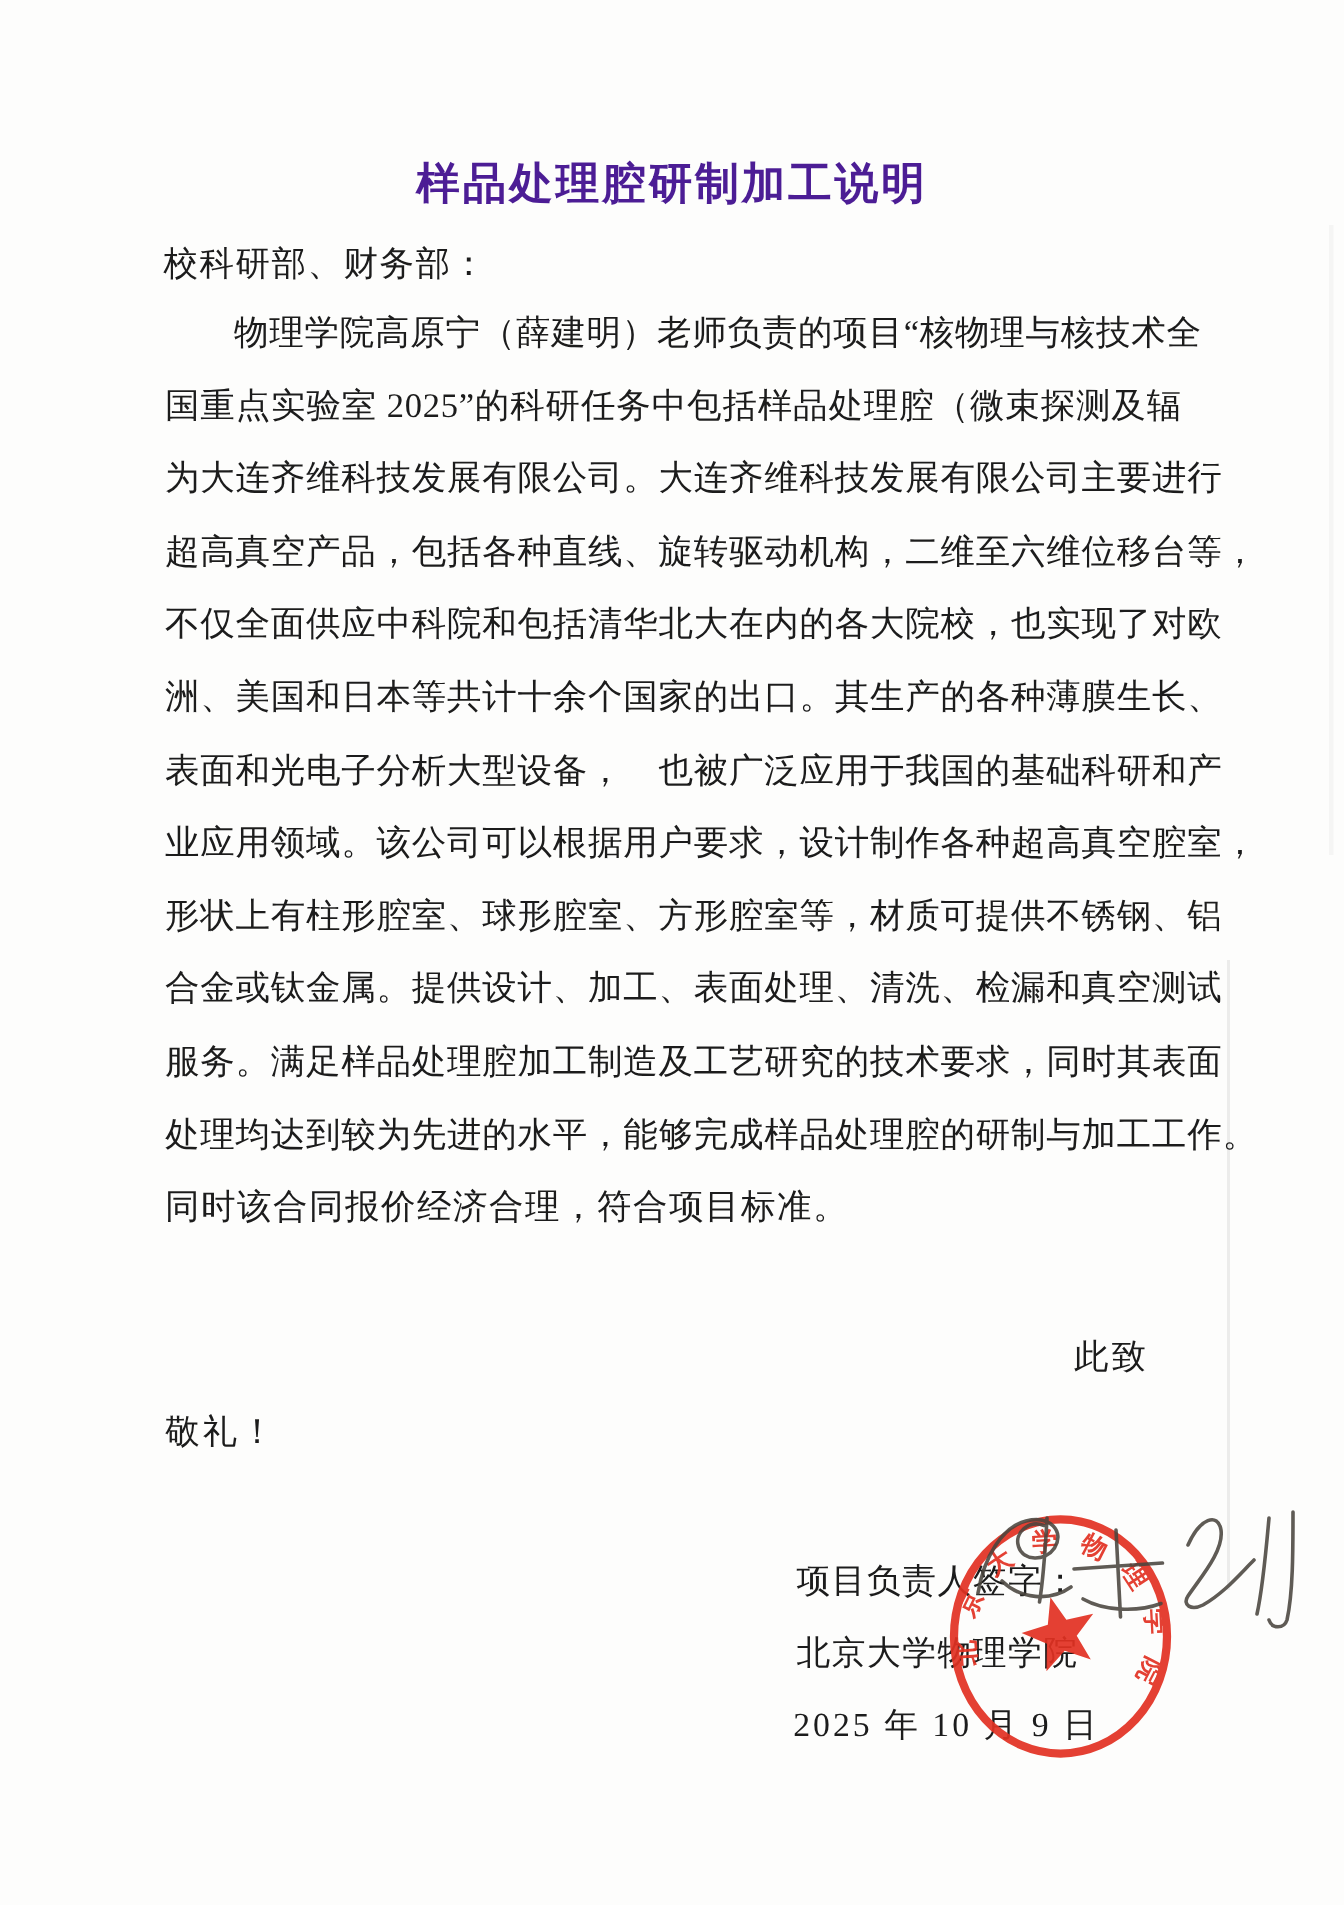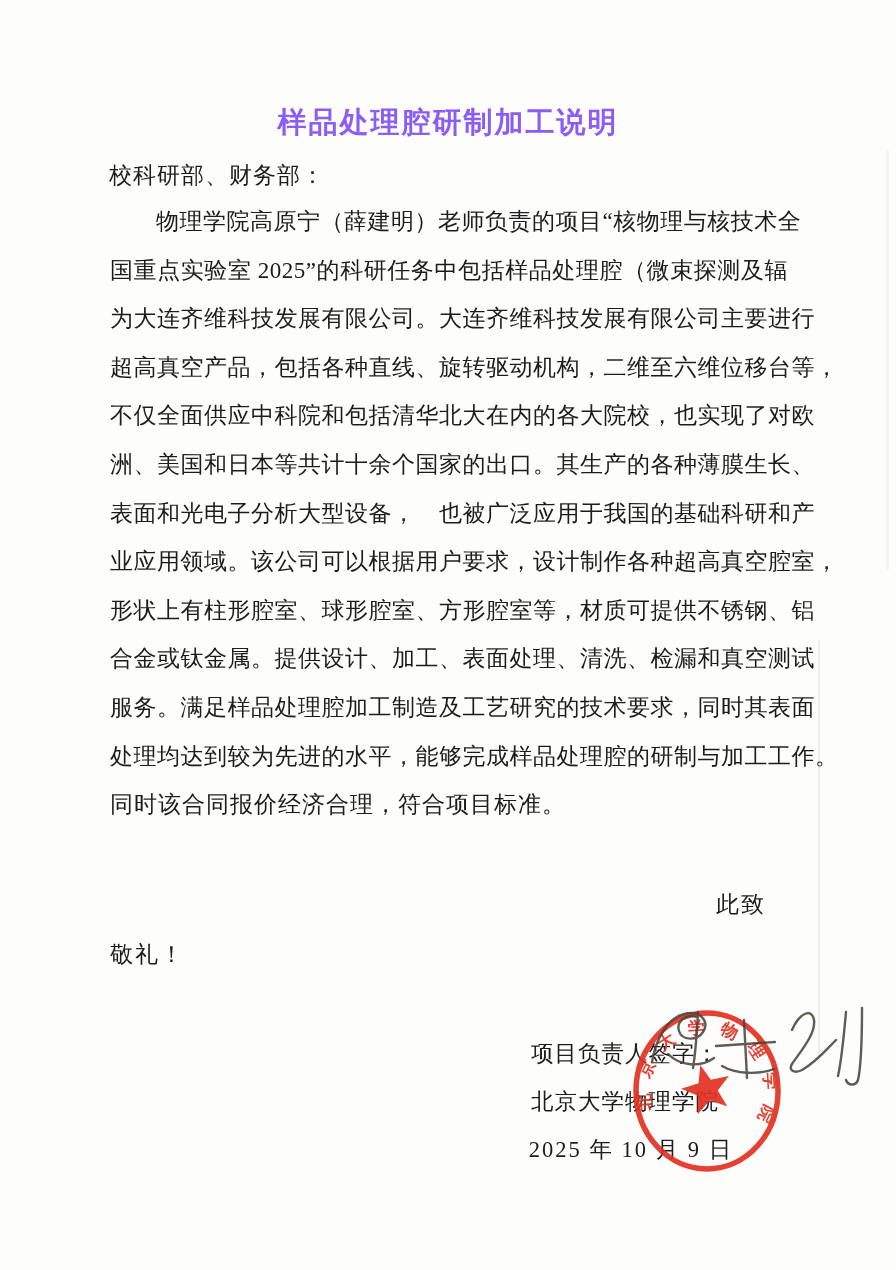--- a/index.html
+++ b/index.html
@@ -14,21 +14,21 @@
     background:#fdfdfc;
     color:#1c1c1c;
   }
   .doc-title{
     position:absolute;
     top:103px;left:0;width:896px;
     text-align:center;
     font-size:29px;
     font-weight:600;
     letter-spacing:2px;
-    color:#8b5cf6;
+    color:#4c1d95;
   }
   .salutation{
     position:absolute;
     top:160px;left:109px;
     font-size:23px;
     letter-spacing:1px;
   }
   .paragraph{
     position:absolute;
     top:198px;left:110px;width:678px;

